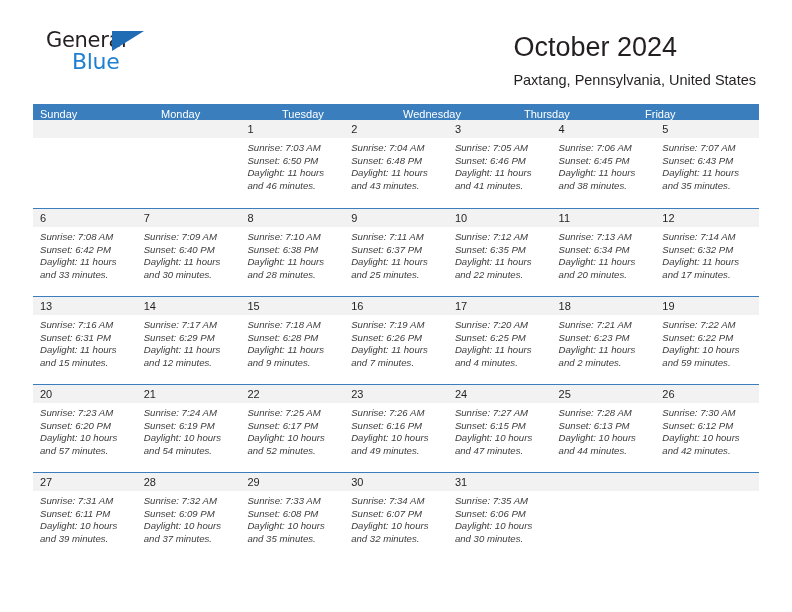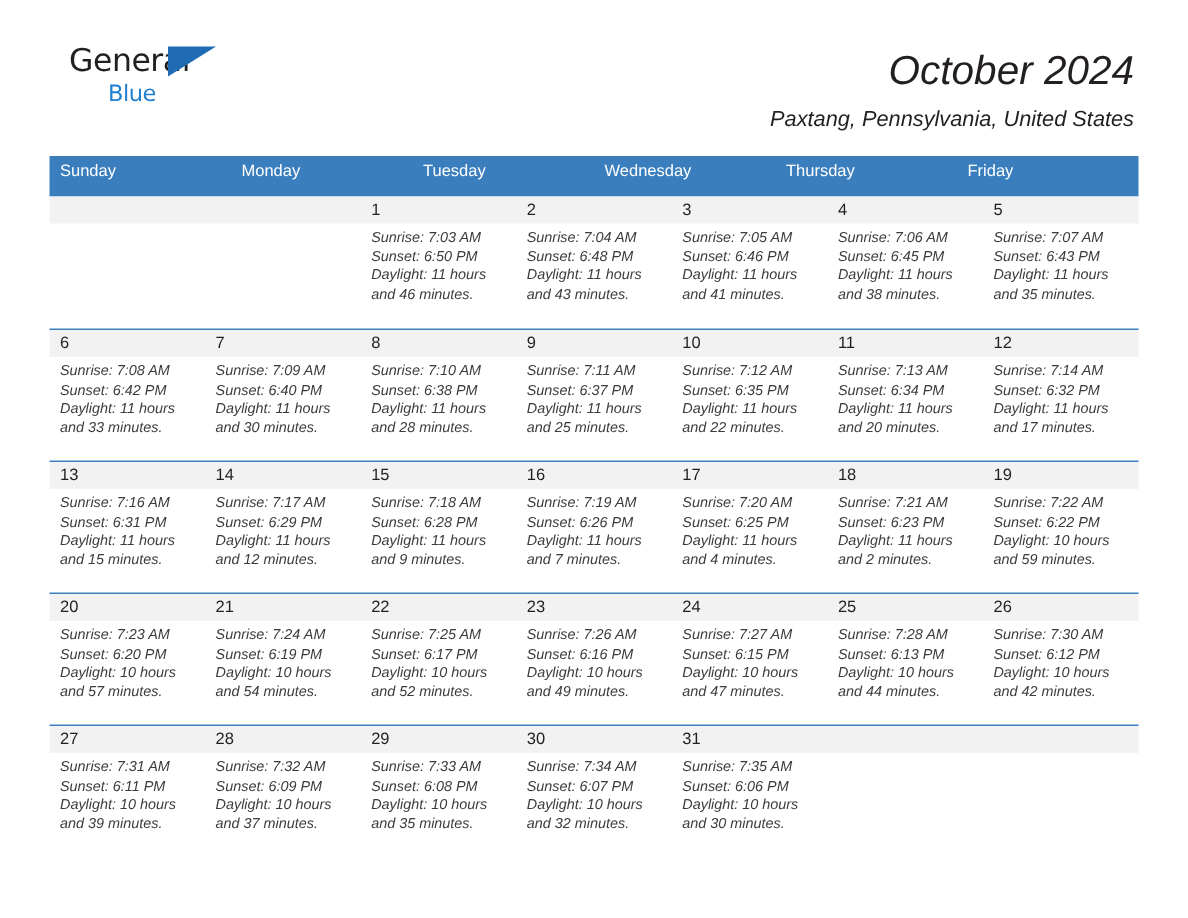--- a/index.html
+++ b/index.html
@@ -49,32 +49,30 @@
     top: 3px;
     width: 0;
     height: 0;
     border-left: 32px solid #1f6cb4;
     border-bottom: 20px solid transparent;
   }
   .logo-blue {
     position: absolute;
     left: 26px;
     top: 22px;
-    font-size: 15px;
+    font-size: 22px;
     letter-spacing: -0.3px;
     color: #1f7fd0;
     font-family: "DejaVu Sans", sans-serif;
     font-weight: 400;
     line-height: 24px;
   }
 
   .title-block {
-    text-align: right;
     padding-top: 2px;
-    font-style: italic;
   }
   .cal-title {
     font-size: 27px;
     font-weight: 400;
     color: #231f20;
     line-height: 34px;
     white-space: nowrap;
   }
   .cal-subtitle {
     font-size: 14.5px;
@@ -88,21 +86,21 @@
   
   .calendar {
     margin: 0 33px;
     width: 726px;
     box-sizing: border-box;
   }
 
   .weekdays {
     display: flex;
     background: #3a7ebe;
-    height: 27px;
+    height: 16px;
   }
   .weekday {
     flex: 1 1 0;
     color: #ffffff;
     font-size: 11px;
     line-height: 21px;
     padding-left: 7px;
     box-sizing: border-box;
     overflow: hidden;
     white-space: nowrap;

